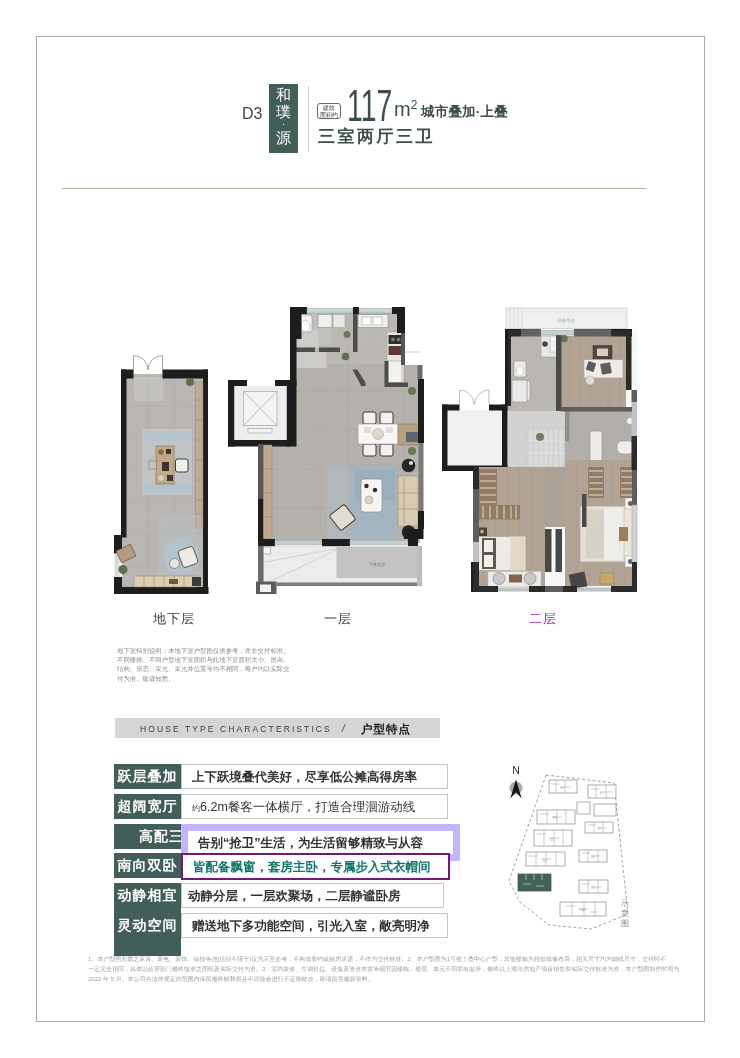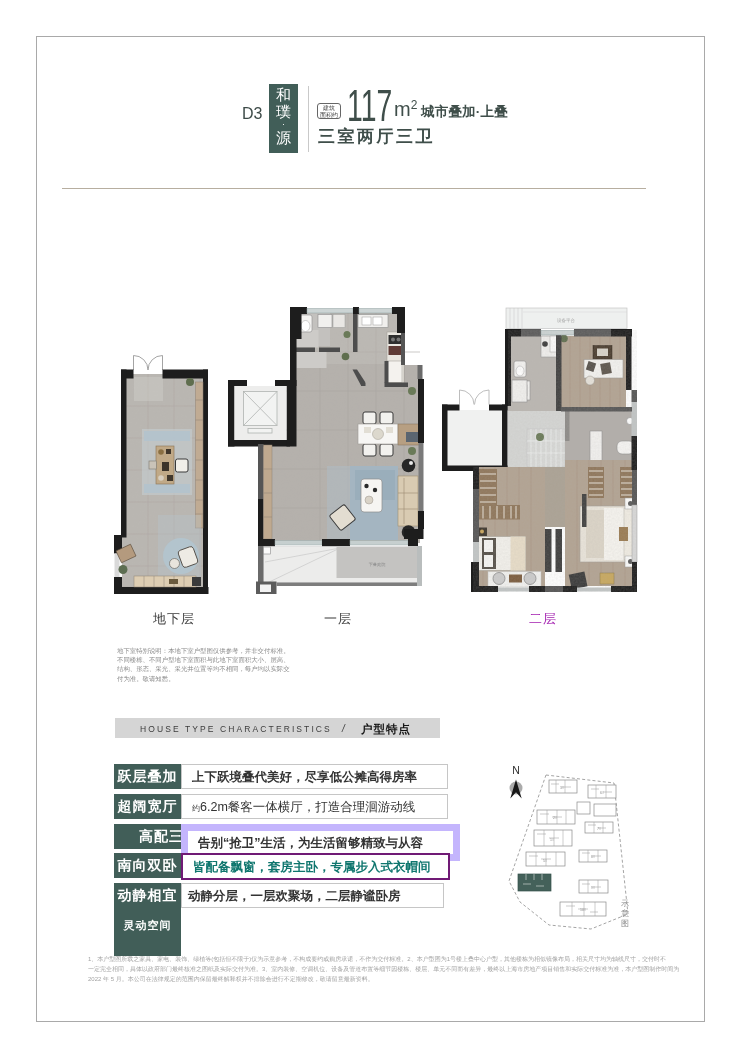--- a/index.html
+++ b/index.html
@@ -638,21 +638,22 @@
   <div style="position:absolute;left:0;top:0;width:67px;height:25px;background:#415e58;color:#fff;font-size:14px;font-weight:bold;text-align:center;line-height:25px;letter-spacing:1px;">南向双卧</div>
   <div style="position:absolute;left:67px;top:0;width:255px;height:23px;border:2px solid #701a75;background:#fff;font-size:12.5px;font-weight:bold;color:#0f766e;line-height:24px;padding-left:10px;white-space:nowrap;">皆配备飘窗，套房主卧，专属步入式衣帽间</div>
 </div>
 
 <div class="abs" style="left:114px;top:883.2px;width:324px;height:25px;">
   <div style="position:absolute;left:0;top:0;width:67px;height:42px;background:#415e58;color:#fff;font-size:14px;font-weight:bold;text-align:center;line-height:25px;letter-spacing:1px;">动静相宜</div>
   <div style="position:absolute;left:67px;top:0;width:255px;height:23px;border:1px solid #c6c6c6;background:#fff;font-size:12.5px;font-weight:bold;color:#333333;line-height:24px;padding-left:6px;white-space:nowrap;">动静分层，一层欢聚场，二层静谧卧房</div>
 </div>
 
 <div class="abs" style="left:114px;top:913px;width:324px;height:25px;">
-  <div style="position:absolute;left:0;top:0;width:67px;height:43px;background:#415e58;color:#fff;font-size:11px;font-weight:bold;text-align:center;line-height:25px;letter-spacing:1px;">灵动空间</div>
+  <div style="position:absolute;left:0;top:0;width:67px;height:43px;background:#415e58;color:#fff;font-size:14px;font-weight:bold;text-align:center;line-height:25px;letter-spacing:1px;">灵动空间</div>
+  <div style="position:absolute;left:67px;top:0;width:255px;height:23px;border:1px solid #c6c6c6;background:#fff;font-size:12.5px;font-weight:bold;color:#333333;line-height:24px;padding-left:10px;white-space:nowrap;">赠送地下多功能空间，引光入室，敞亮明净</div>
 </div>
 
 <svg class="abs" style="left:485px;top:755px;" width="160" height="190" viewBox="485 755 160 190">
 
   <text x="516" y="774" font-size="10.5" fill="#2f2f2f" text-anchor="middle" font-family="Liberation Sans,sans-serif">N</text>
 
   <g>
     <circle cx="516" cy="788" r="6.5" fill="#ababab"></circle>
     <polygon points="516,779.5 510.3,798.5 516,792.3 521.7,798.5" fill="#171717"></polygon>
   </g>

